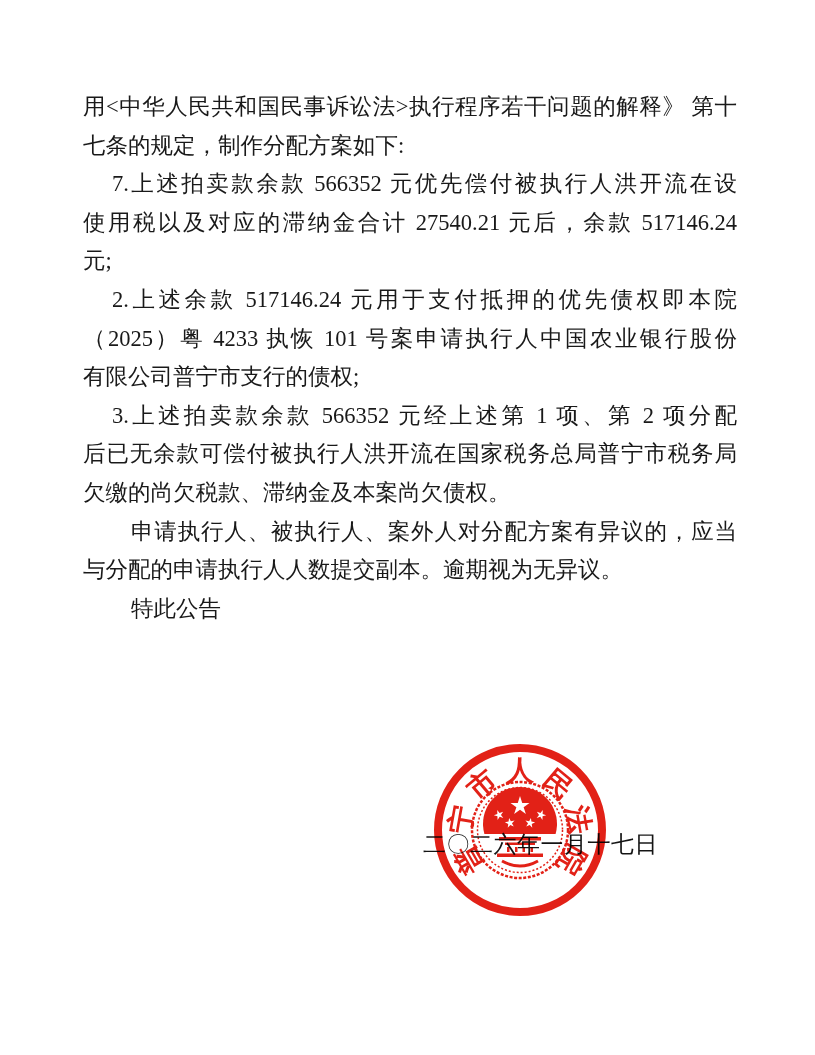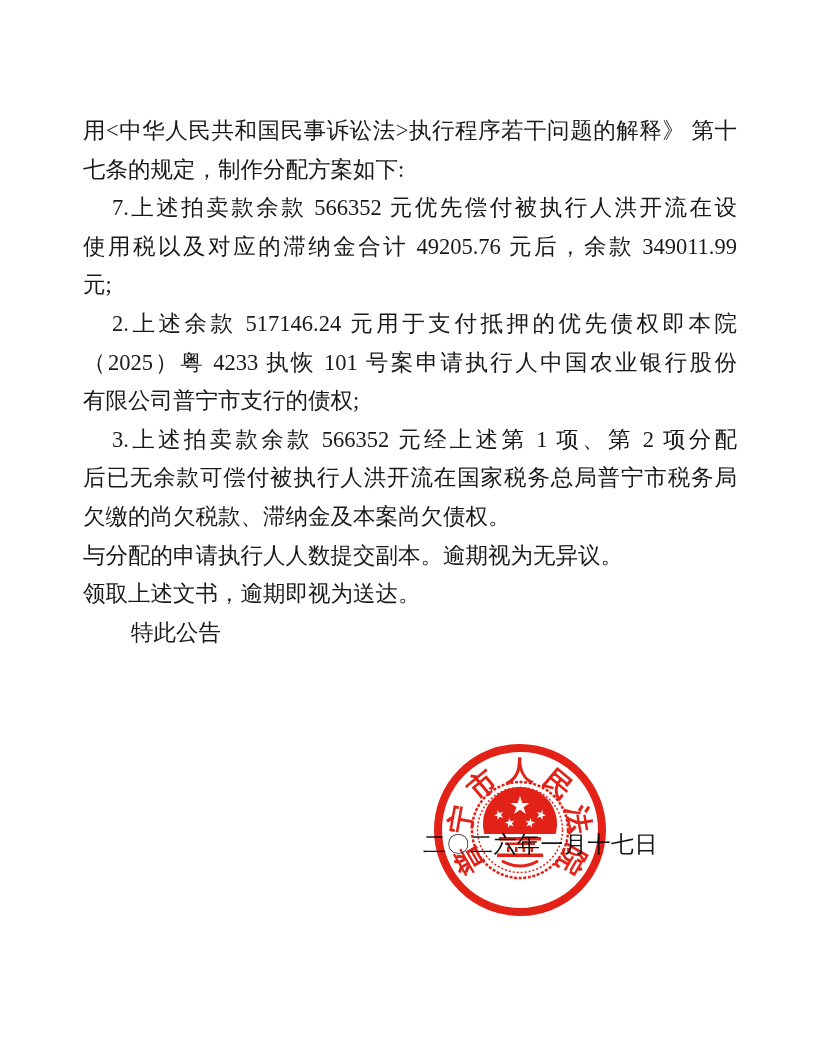--- a/index.html
+++ b/index.html
@@ -6,21 +6,21 @@
   .page{
     position:relative;
     width:815px;height:1055px;
     margin:0 auto;
     background:#ffffff;
     overflow:hidden;
     font-family:"Liberation Serif","DejaVu Serif",serif;
   }
   .text-block{
     position:absolute;
-    left:83px;top:112px;width:654px;
+    left:83px;top:88px;width:654px;
     font-size:22.5px;
     line-height:38.6px;
     color:#191919;
   }
   .line{
     text-align:justify;
     text-align-last:justify;
     white-space:normal;
   }
   .line.end{text-align-last:left;}
@@ -51,30 +51,30 @@
 </style>
 </head>
 <body>
 
 <div class="page">
 
   <div class="text-block" id="text-block">
       <div class="line">用&lt;中华人民共和国民事诉讼法&gt;执行程序若干问题的解释》 第十</div>
       <div class="line end">七条的规定，制作分配方案如下:</div>
       <div class="line item">7.上述拍卖款余款 566352 元优先偿付被执行人洪开流在设</div>
-      <div class="line">使用税以及对应的滞纳金合计 49205.76 元后，余款 349011.99</div>
+      <div class="line">使用税以及对应的滞纳金合计 27540.21 元后，余款 517146.24</div>
       <div class="line end">元;</div>
       <div class="line item">2.上述余款 517146.24 元用于支付抵押的优先债权即本院</div>
       <div class="line">（2025）粤 4233 执恢 101 号案申请执行人中国农业银行股份</div>
       <div class="line end">有限公司普宁市支行的债权;</div>
       <div class="line item">3.上述拍卖款余款 566352 元经上述第 1 项、第 2 项分配</div>
       <div class="line">后已无余款可偿付被执行人洪开流在国家税务总局普宁市税务局</div>
       <div class="line end">欠缴的尚欠税款、滞纳金及本案尚欠债权。</div>
+      <div class="line para">申请执行人、被执行人、案外人对分配方案有异议的，应当</div>
       <div class="line end">与分配的申请执行人人数提交副本。逾期视为无异议。</div>
-      <div class="line end">领取上述文书，逾期即视为送达。</div>
       <div class="line end para">特此公告</div>
     </div>
 
   <div class="date">二〇二六年一月十七日</div>
 
   <svg class="seal" viewBox="0 0 200 200" xmlns="http://www.w3.org/2000/svg">
     <defs>
       <path id="star" d="M0,-1 L0.224,-0.309 L0.951,-0.309 L0.363,0.118 L0.588,0.809 L0,0.382 L-0.588,0.809 L-0.363,0.118 L-0.951,-0.309 L-0.224,-0.309 Z"></path>
     </defs>
     <g id="seal-graphic">

